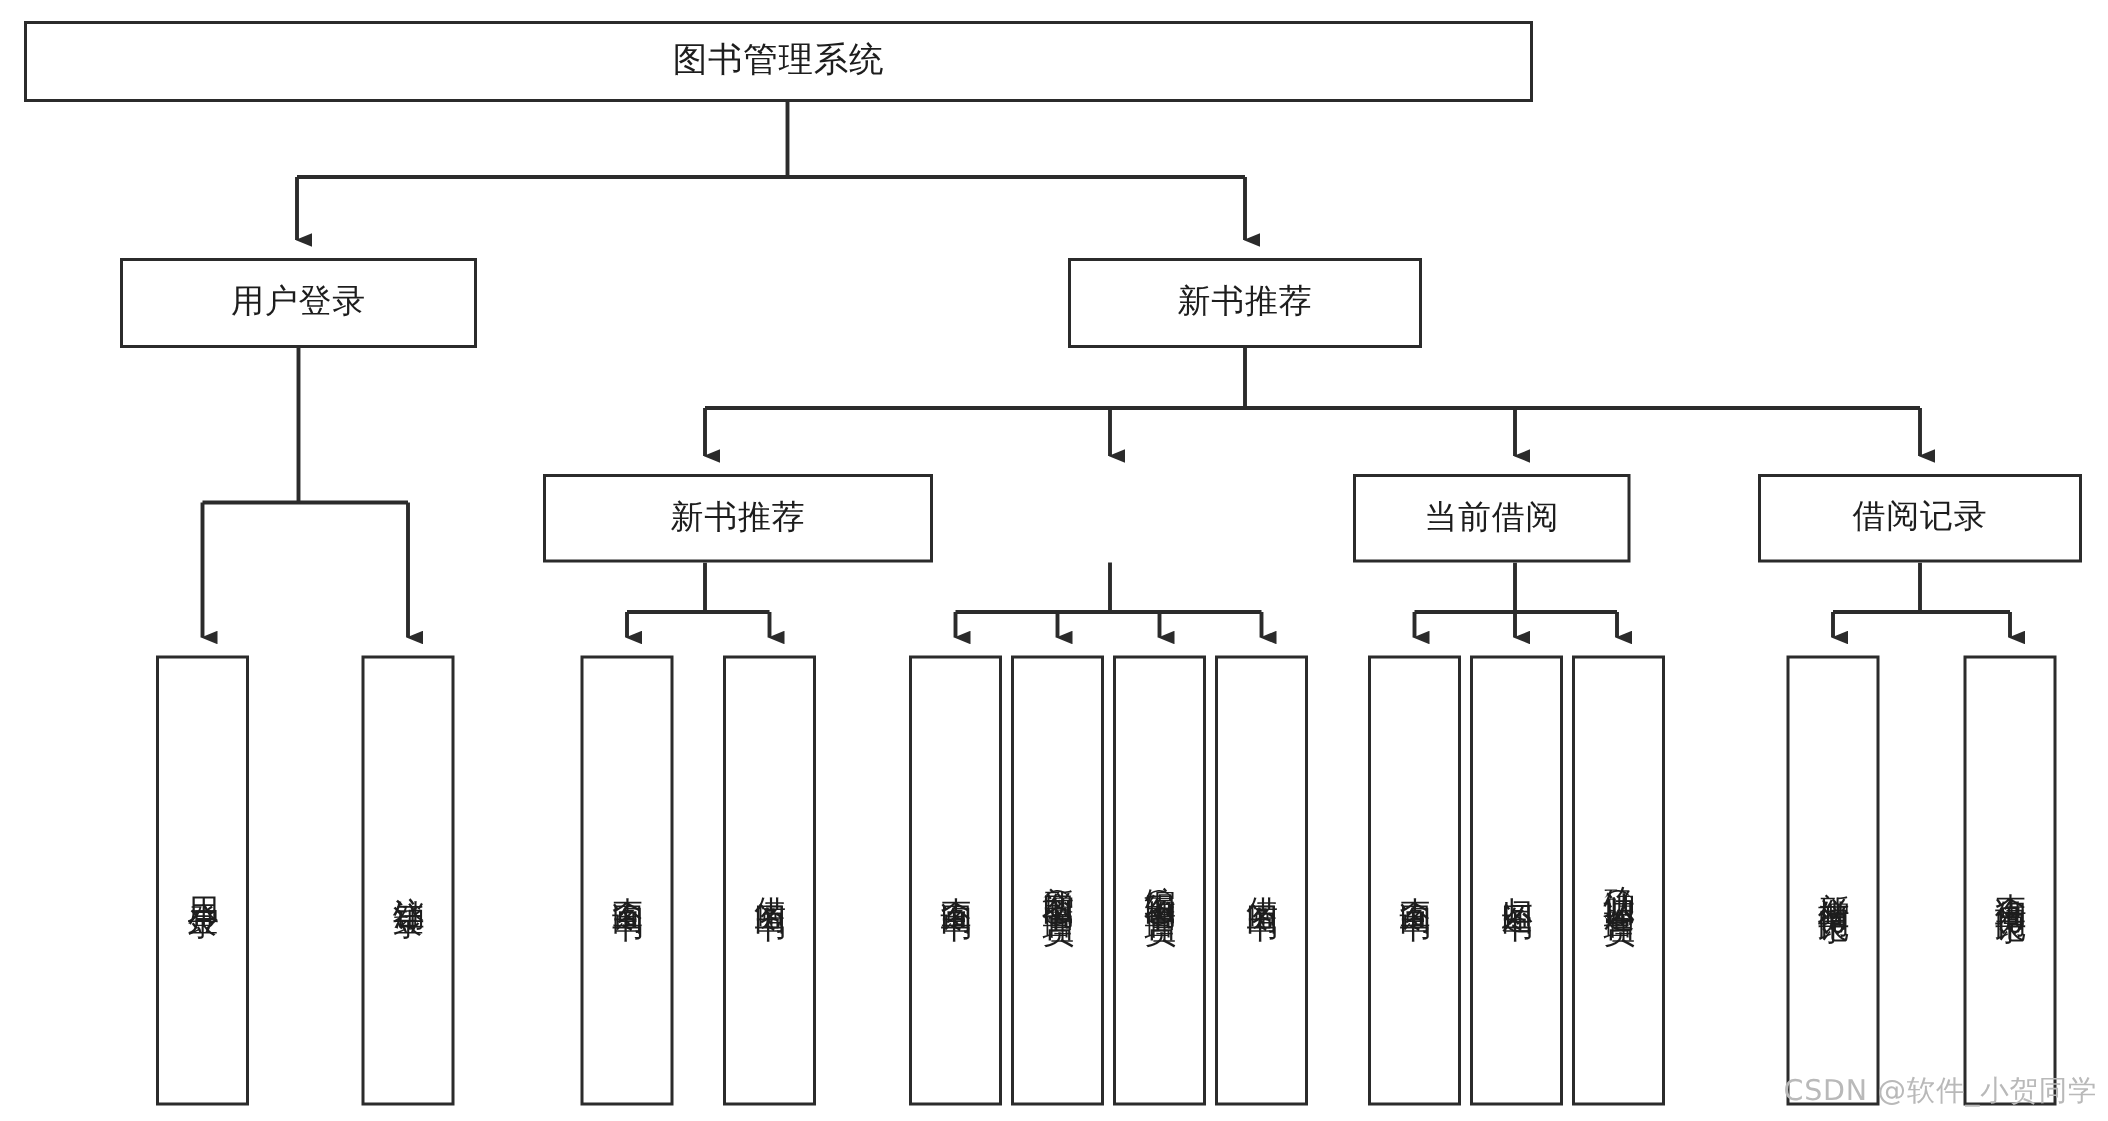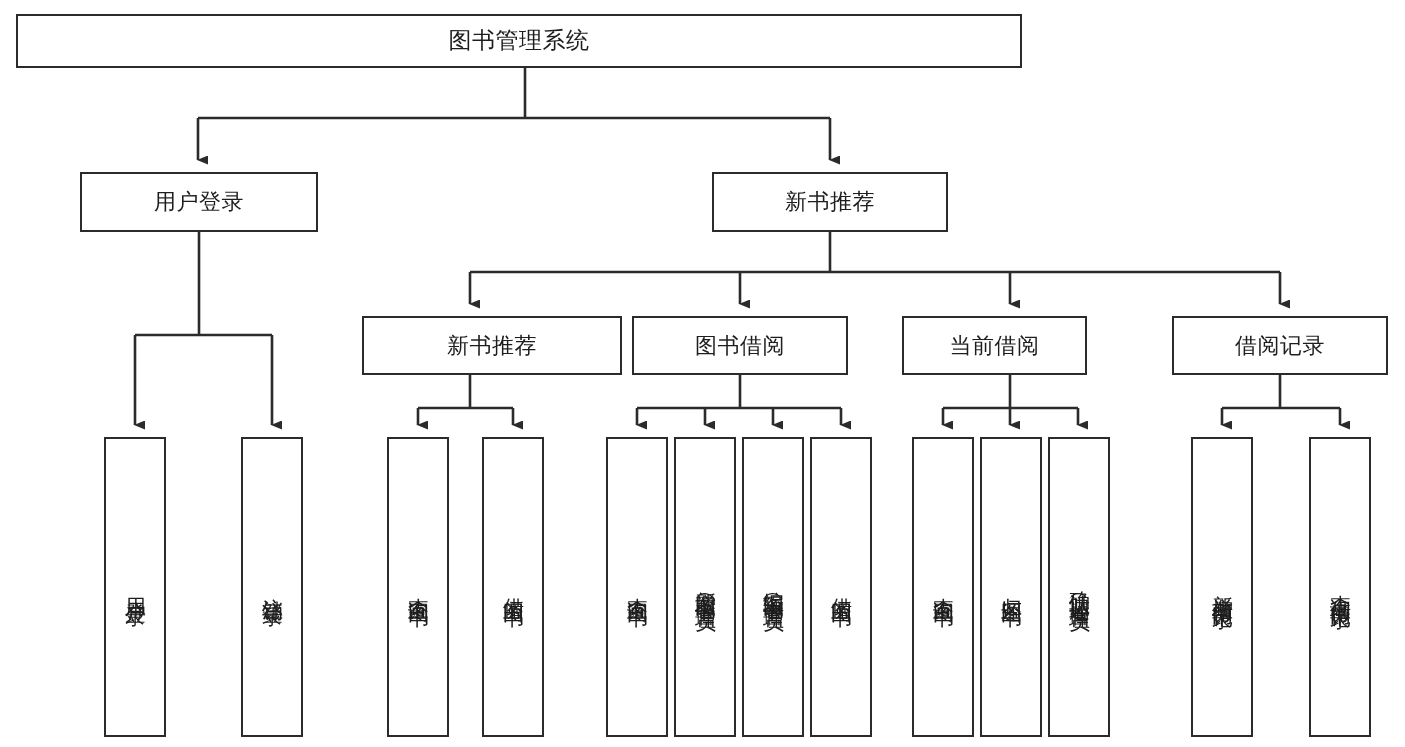--- a/index.html
+++ b/index.html
@@ -132,27 +132,24 @@
   <div class="node horiz" style="left:80px;top:172px;width:238px;height:60px;">
     <span class="node-label">用户登录</span>
   </div>
   <div class="node horiz" style="left:712px;top:172px;width:236px;height:60px;">
     <span class="node-label">新书推荐</span>
   </div>
 
   <div class="node horiz" style="left:362px;top:316px;width:260px;height:59px;">
     <span class="node-label">新书推荐</span>
   </div>
-  <div class="node horiz" style="left:632px;top:316px;width:216px;height:59px;">
-    <span class="node-label">图书借阅</span>
-  </div>
   <div class="node horiz" style="left:902px;top:316px;width:185px;height:59px;">
     <span class="node-label">当前借阅</span>
   </div>
-  <div class="node horiz" style="left:1172px;top:316px;width:216px;height:59px;">
+  <div class="node horiz" style="left:1172px;top:316px;width:216px;height:59px;font-family:Liberation Mono, monospace;">
     <span class="node-label">借阅记录</span>
   </div>
 
   <div class="node vert" style="left:104px;top:437px;width:62px;height:300px;">
     <span class="node-label">用户登录</span>
   </div>
   <div class="node vert" style="left:241px;top:437px;width:62px;height:300px;">
     <span class="node-label">注销登录</span>
   </div>
 
@@ -186,14 +183,15 @@
     <span class="node-label">确认归还（管理员）</span>
   </div>
 
   <div class="node vert" style="left:1191px;top:437px;width:62px;height:300px;">
     <span class="node-label">新增借阅记录</span>
   </div>
   <div class="node vert" style="left:1309px;top:437px;width:62px;height:300px;">
     <span class="node-label">查询借阅记录</span>
   </div>
 
+  <div id="watermark">CSDN @软件_小贺同学</div>
 
 </div>
 
 </body></html>

